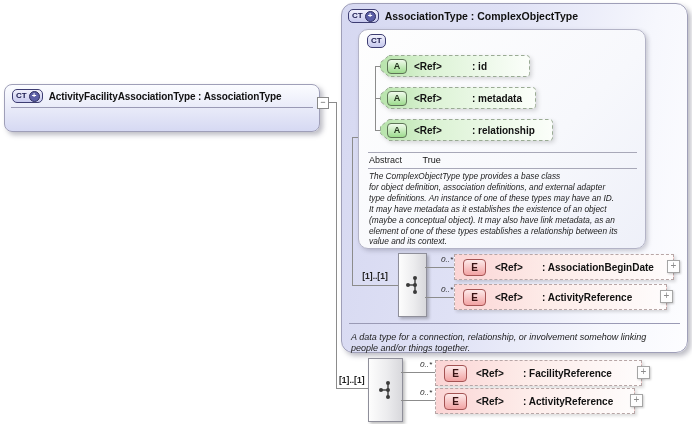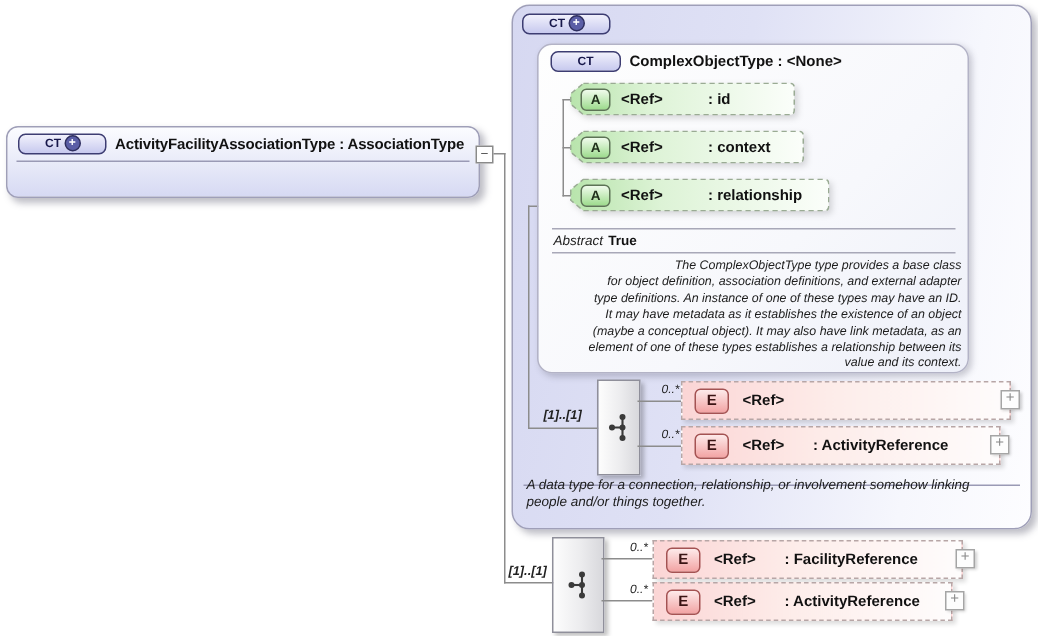--- a/index.html
+++ b/index.html
@@ -27,21 +27,21 @@
     background:linear-gradient(135deg,#fefefe 0%,#f7f8fc 60%,#eef0f9 100%);
     box-shadow:2px 2px 4px rgba(90,90,110,.30);
   }
   .hdr{position:absolute;display:flex;align-items:center;gap:6px;white-space:nowrap;}
   .hdr .title{font-weight:bold;font-size:10.5px;}
   #left-box .hdr .title{font-size:10px;letter-spacing:-0.1px;}
   .divider{position:absolute;height:1px;background:#9a9ab5;}
   .desc{position:absolute;font-style:italic;font-size:8.6px;line-height:10.5px;color:#1c1c1c;white-space:pre-line;}
   
   .ct-icon{
-    display:inline-flex;align-items:flex-start;height:12px;padding:0 17px;
+    display:inline-flex;align-items:flex-end;height:12px;padding:0 3px;
     border:1px solid #3d3d72;border-radius:5px;
     background:linear-gradient(to bottom,#f1f1fc 0%,#c7c9ee 100%);
     font-weight:bold;font-size:8px;color:#16164a;line-height:12px;
   }
   .ct-badge{
     display:inline-block;width:9px;height:9px;margin-left:2px;margin-right:-1px;
     border:1px solid #2e2e5e;border-radius:50%;
     background:#5b5ea6;color:#ffffff;font-weight:bold;font-size:8px;
     line-height:8px;text-align:center;
   }
@@ -75,36 +75,36 @@
     box-shadow:2px 2px 3px rgba(0,0,0,.14);
   }
   .elem-row .ref{margin-left:9px;width:47px;}
   
   .seq-box{
     position:absolute;border:1px solid #8f8f9a;
     background:linear-gradient(to right,#fdfdfd 0%,#ececee 55%,#d8d8dc 100%);
     box-shadow:2px 2px 3px rgba(0,0,0,.25);
     display:flex;align-items:center;justify-content:center;
   }
-  .card-label{position:absolute;font-style:italic;font-weight:bold;font-size:8.5px;color:#222;white-space:nowrap;}
+  .card-label{position:absolute;font-weight:bold;font-size:8.5px;color:#222;white-space:nowrap;}
   .occurs{position:absolute;font-style:italic;font-size:8px;color:#222;text-align:right;white-space:nowrap;}
   .expand-btn{
     position:absolute;width:11px;height:11px;border:1px solid #a5a5a5;background:#fdfdfd;
     color:#8a8a8a;font-size:10px;line-height:10px;text-align:center;
     box-shadow:1px 1px 2px rgba(0,0,0,.2);
   }
   .collapse-btn{
     position:absolute;left:317px;top:97px;width:10px;height:10px;
     border:1px solid #8a8a8a;background:#ffffff;color:#555;
     font-size:9px;line-height:9px;text-align:center;
   }
   
   .fact-row{position:absolute;font-size:9px;white-space:nowrap;}
-  .fact-label{font-style:italic;color:#222;}
-  .fact-value{font-weight:bold;margin-left:1px;}
+  .fact-label{color:#222;}
+  .fact-value{font-weight:normal;margin-left:18px;}
 </style>
 </head>
 <body>
 
 <div id="stage">
 
   <div class="line" style="left:327px;top:102px;width:10px;height:1px;"></div>
   <div class="line" style="left:336px;top:102px;width:1px;height:287px;"></div>
   <div class="line" style="left:336px;top:388px;width:33px;height:1px;"></div>
 
@@ -119,32 +119,32 @@
     <div class="divider" style="left:6px;right:6px;top:22px;"></div>
   </div>
   <div class="collapse-btn">−</div>
 
   <div id="assoc-box" class="type-box">
     <div class="hdr" style="left:6px;top:5px;">
       <span class="ct-icon">
           <span>CT</span>
           <span class="ct-badge">+</span>
         </span>
+      <span class="title">AssociationType : ComplexObjectType</span>
     </div>
 
     <div class="line" style="left:10px;top:133px;width:7px;height:1px;"></div>
     <div class="line" style="left:10px;top:133px;width:1px;height:149px;"></div>
     <div class="line" style="left:10px;top:281px;width:47px;height:1px;"></div>
 
     <div id="base-box">
       <div class="hdr" style="left:8px;top:4px;">
         <span class="ct-icon">
             <span>CT</span>
           </span>
-        <span class="title" style="font-size:10px;">ComplexObjectType : &lt;None&gt;</span>
       </div>
 
       <div class="line" style="left:16px;top:36px;width:1px;height:65px;"></div>
       <div class="line" style="left:16px;top:36px;width:6px;height:1px;"></div>
       <div class="line" style="left:16px;top:68px;width:6px;height:1px;"></div>
       <div class="line" style="left:16px;top:100px;width:6px;height:1px;"></div>
 
       <div class="attr-row" style="left:21px;top:25px;width:150px;">
         <svg width="150" height="22" viewBox="0 0 150 22">
           <defs>
@@ -169,21 +169,21 @@
             <stop offset="0" stop-color="#b8e4ac"></stop>
                 <stop offset="0.35" stop-color="#ddf3d6"></stop>
                 <stop offset="1" stop-color="#fbfefa"></stop>
           </linearGradient>
             </defs>
           <path d="M9,0.5 H152.5 Q155.5,0.5 155.5,3.5 V18.5 Q155.5,21.5 152.5,21.5 H9 L0.5,14.5 V7.5 Z" fill="url(#ga2)" stroke="#9aab94" stroke-width="1" stroke-dasharray="3.5,2.5"></path>
         </svg>
         <div class="attr-content">
           <span class="a-icon">A</span>
           <span class="ref">&lt;Ref&gt;</span>
-          <span class="nm">: context</span>
+          <span class="nm">: metadata</span>
         </div>
       </div>
       <div class="attr-row" style="left:21px;top:89px;width:173px;">
         <svg width="173" height="22" viewBox="0 0 173 22">
           <defs>
               <linearGradient id="ga3" x1="0" y1="0" x2="1" y2="0">
             <stop offset="0" stop-color="#b8e4ac"></stop>
                 <stop offset="0.35" stop-color="#ddf3d6"></stop>
                 <stop offset="1" stop-color="#fbfefa"></stop>
           </linearGradient>
@@ -196,21 +196,21 @@
           <span class="nm">: relationship</span>
         </div>
       </div>
 
       <div class="divider" style="left:9px;right:8px;top:122px;background:#a8a8b8;"></div>
       <div class="fact-row" style="left:10px;top:125px;">
         <span class="fact-label">Abstract</span>
         <span class="fact-value">True</span>
       </div>
       <div class="divider" style="left:9px;right:8px;top:138px;background:#a8a8b8;"></div>
-      <div class="desc" style="left:10px;top:141px;width:272px;font-size:8.3px;line-height:10.9px;text-align:right;">The ComplexObjectType type provides a base class
+      <div class="desc" style="left:10px;top:141px;width:272px;font-size:8.3px;line-height:10.9px;">The ComplexObjectType type provides a base class
 for object definition, association definitions, and external adapter
 type definitions. An instance of one of these types may have an ID.
 It may have metadata as it establishes the existence of an object
 (maybe a conceptual object). It may also have link metadata, as an
 element of one of these types establishes a relationship between its
 value and its context.</div>
     </div>
 
     <div class="card-label" style="left:12px;top:267px;width:42px;text-align:center;">[1]..[1]</div>
     <div class="seq-box" style="left:56px;top:249px;width:27px;height:62px;">
@@ -224,32 +224,33 @@
       </svg>
     </div>
     <div class="line" style="left:83px;top:263px;width:31px;height:1px;"></div>
     <div class="line" style="left:83px;top:293px;width:31px;height:1px;"></div>
     <div class="occurs" style="left:84px;top:251px;width:27px;">0..*</div>
     <div class="occurs" style="left:84px;top:281px;width:27px;">0..*</div>
 
     <div class="elem-row" style="left:112px;top:250px;width:210px;">
       <span class="e-icon">E</span>
       <span class="ref">&lt;Ref&gt;</span>
+      <span class="nm">: AssociationBeginDate</span>
     </div>
     <div class="expand-btn" style="left:325px;top:256px;">+</div>
 
     <div class="elem-row" style="left:112px;top:280px;width:203px;">
       <span class="e-icon">E</span>
       <span class="ref">&lt;Ref&gt;</span>
       <span class="nm">: ActivityReference</span>
     </div>
     <div class="expand-btn" style="left:318px;top:286px;">+</div>
 
     <div class="divider" style="left:7px;right:7px;top:319px;"></div>
-    <div class="desc" style="left:9px;top:314px;right:8px;font-size:9px;line-height:11px;">A data type for a connection, relationship, or involvement somehow linking
+    <div class="desc" style="left:9px;top:328px;right:8px;font-size:9px;line-height:11px;">A data type for a connection, relationship, or involvement somehow linking
 people and/or things together.</div>
   </div>
 
   <div class="card-label" style="left:339px;top:375px;width:28px;">[1]..[1]</div>
   <div class="seq-box" style="left:368px;top:358px;width:33px;height:62px;">
     <svg width="16" height="24" viewBox="0 0 16 24">
       <line x1="3" y1="12" x2="10" y2="12" stroke="#3a3a3a" stroke-width="1.4"></line>
       <line x1="10" y1="5" x2="10" y2="19" stroke="#3a3a3a" stroke-width="1.4"></line>
       <circle cx="3" cy="12" r="2" fill="#3a3a3a"></circle>
       <circle cx="10" cy="5" r="2" fill="#3a3a3a"></circle>

